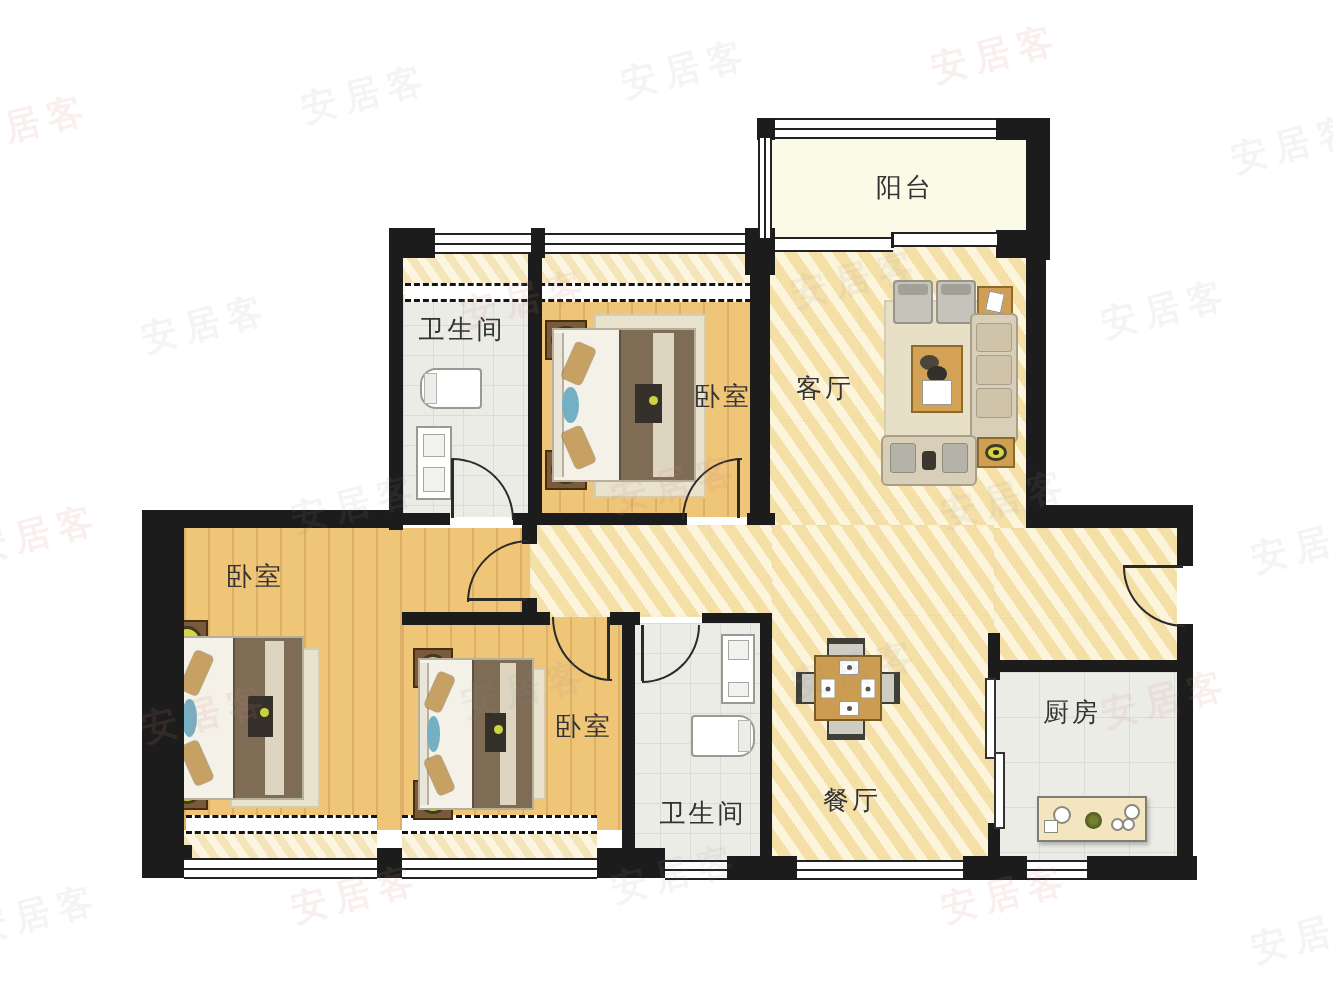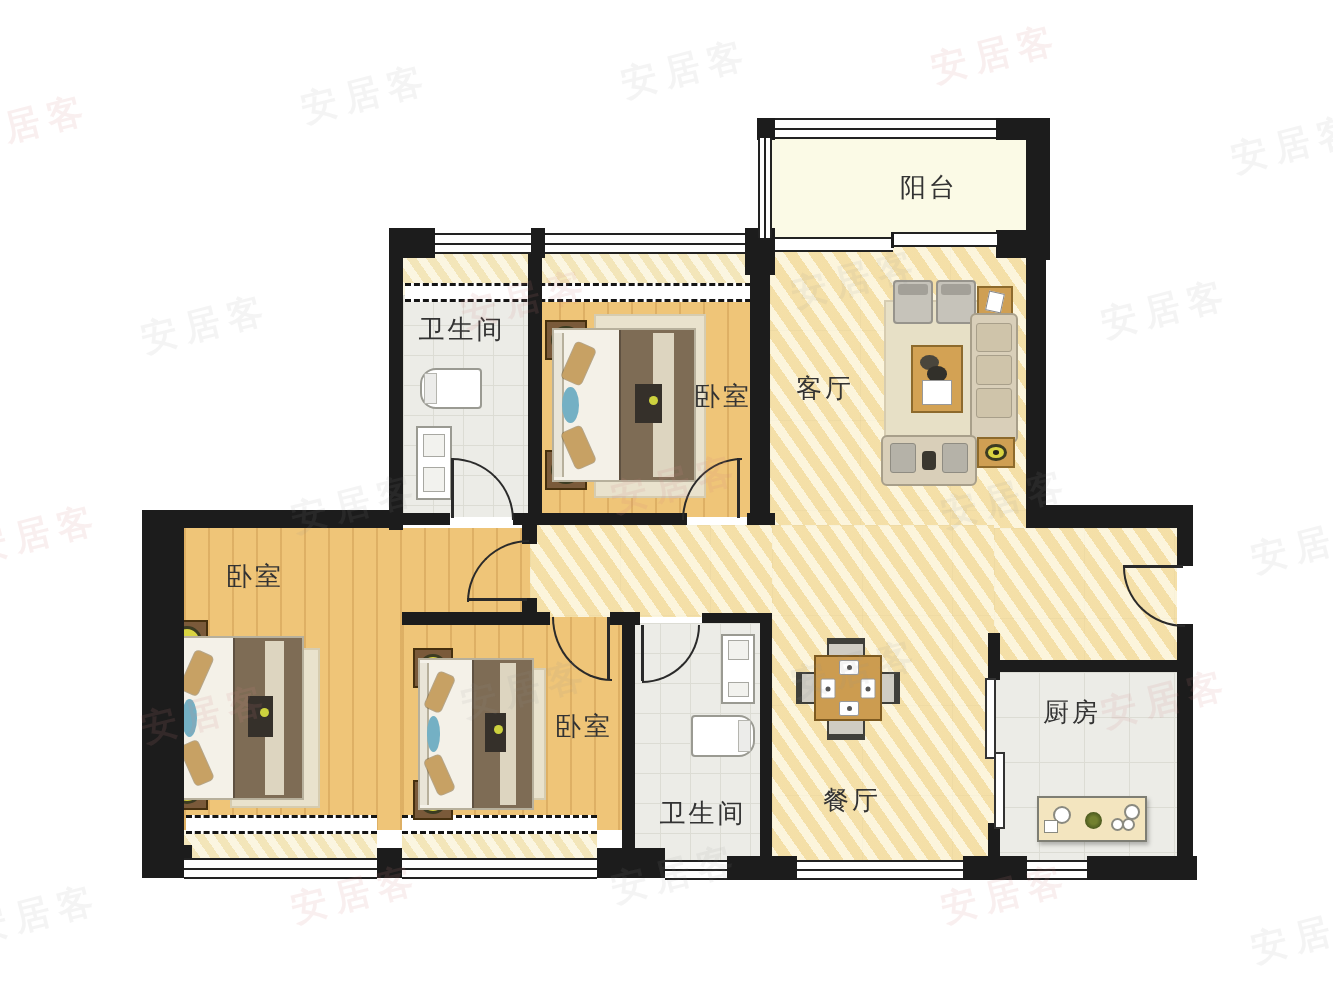--- a/index.html
+++ b/index.html
@@ -271,21 +271,21 @@
   <div class="arc bl" style="left:552px;top:617px;width:58px;height:62px"></div>
   <div class="leaf" style="left:607px;top:617px;width:3px;height:62px"></div>
   <div class="arc br" style="left:642px;top:625px;width:56px;height:56px"></div>
   <div class="leaf" style="left:641px;top:625px;width:3px;height:56px"></div>
   <div class="arc bl" style="left:1123px;top:567px;width:60px;height:58px"></div>
   <div class="leaf" style="left:1123px;top:565px;width:60px;height:3px"></div>
 
   <div class="slider" style="left:985px;top:678px;width:7px;height:77px"></div>
   <div class="slider" style="left:994px;top:752px;width:7px;height:73px"></div>
 
-  <div class="label" style="left:929px;top:187px">阳台</div>
+  <div class="label" style="left:905px;top:187px">阳台</div>
   <div class="label" style="left:462px;top:329px">卫生间</div>
   <div class="label" style="left:723px;top:396px">卧室</div>
   <div class="label" style="left:825px;top:388px">客厅</div>
   <div class="label" style="left:255px;top:576px">卧室</div>
   <div class="label" style="left:584px;top:726px">卧室</div>
   <div class="label" style="left:703px;top:813px">卫生间</div>
   <div class="label" style="left:852px;top:800px">餐厅</div>
   <div class="label" style="left:1072px;top:712px">厨房</div>
 
   <div class="wm pink" style="left:-40px;top:100px">安居客</div>

